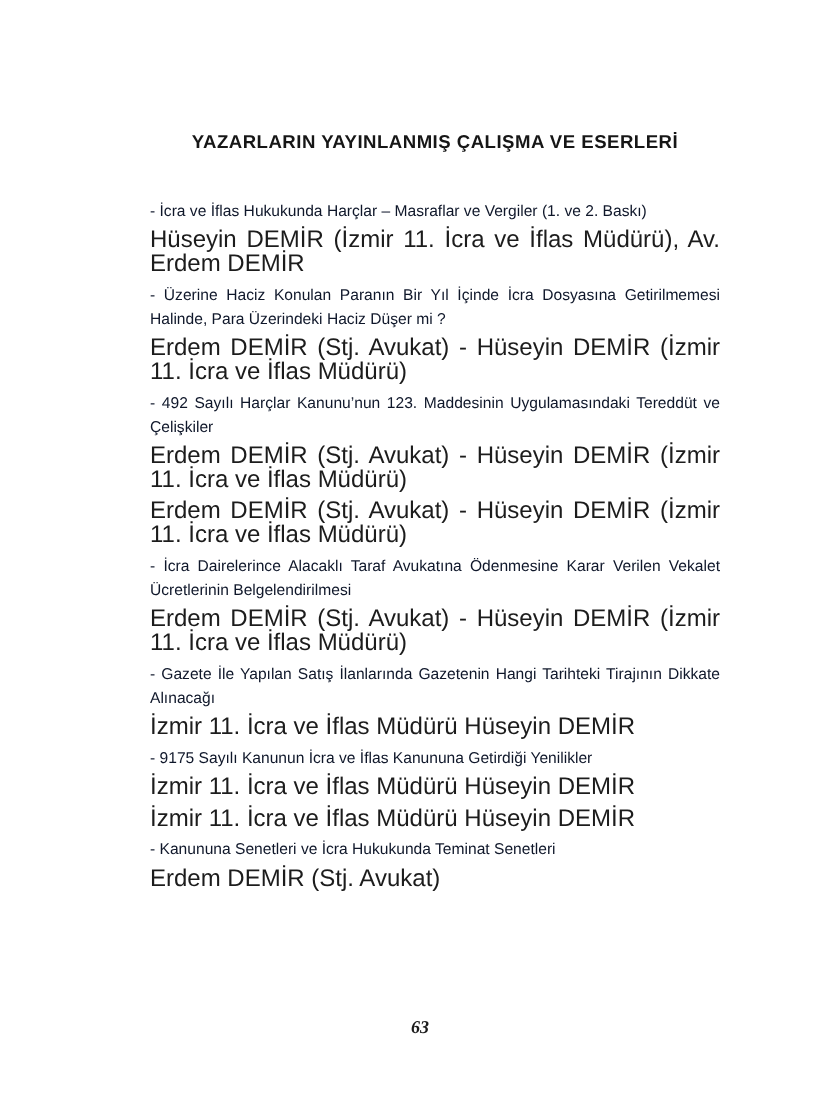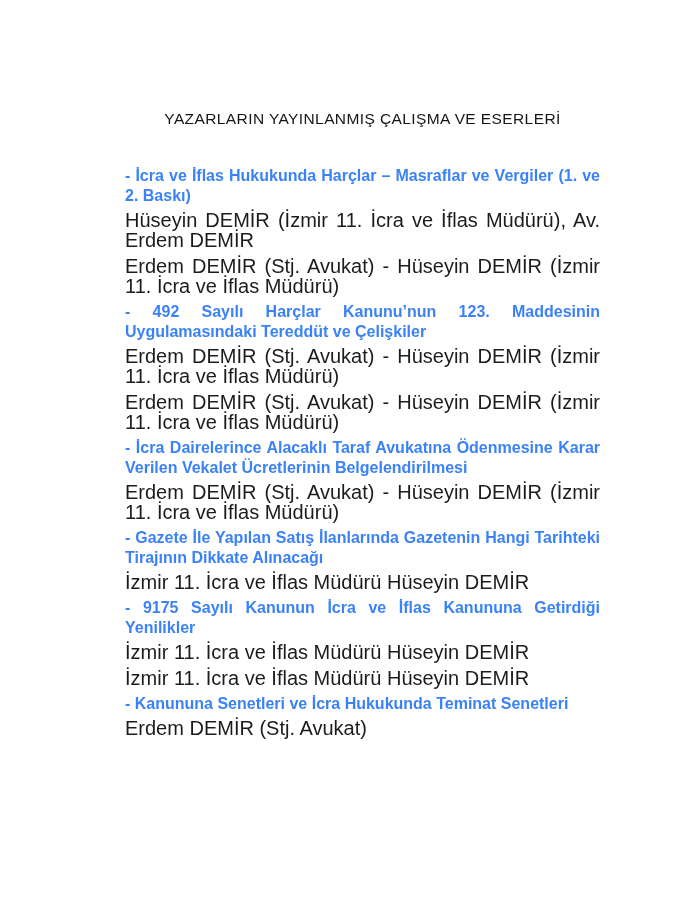--- a/index.html
+++ b/index.html
@@ -20,34 +20,34 @@
   .content {
     position: absolute;
     left: 125px;
     top: 0;
     width: 475px;
   }
   .page-title {
     margin-top: 109px;
     text-align: center;
     font-size: 15.5px;
-    font-weight: 400;
+    font-weight: 700;
     letter-spacing: 0.4px;
     line-height: 20px;
     color: #161616;
   }
   .works-list {
     margin-top: 37px;
   }
   .work-title {
-    font-size: 16px;
-    font-weight: 700;
+    font-size: 13px;
+    font-weight: 400;
     line-height: 20px;
     text-align: justify;
-    color: #3b82f6;
+    color: #0f172a;
     margin-bottom: 4px;
   }
   .work-authors {
     font-size: 20px;
     font-weight: 400;
     line-height: 20px;
     text-align: justify;
     color: #1c1c1c;
     margin-bottom: 6px;
   }
@@ -71,20 +71,21 @@
   <div class="content">
     <h1 class="page-title">YAZARLARIN YAYINLANMIŞ ÇALIŞMA VE ESERLERİ</h1>
 
     <section class="works-list">
   <article class="work-entry">
     <p class="work-title">- İcra ve İflas Hukukunda Harçlar – Masraflar ve Vergiler (1. ve 2. Baskı)</p>
     <p class="work-authors">Hüseyin DEMİR (İzmir 11. İcra ve İflas Müdürü), Av. Erdem DEMİR</p>
   </article>
 
   <article class="work-entry">
+    <p class="work-title">- Üzerine Haciz Konulan Paranın Bir Yıl İçinde İcra Dosyasına Getirilmemesi Halinde, Para Üzerindeki Haciz Düşer mi ?</p>
     <p class="work-authors">Erdem DEMİR (Stj. Avukat) - Hüseyin DEMİR (İzmir 11. İcra ve İflas Müdürü)</p>
   </article>
 
   <article class="work-entry">
     <p class="work-title">- 492 Sayılı Harçlar Kanunu’nun 123. Maddesinin Uygulamasındaki Tereddüt ve Çelişkiler</p>
     <p class="work-authors">Erdem DEMİR (Stj. Avukat) - Hüseyin DEMİR (İzmir 11. İcra ve İflas Müdürü)</p>
   </article>
 
   <article class="work-entry">
     <p class="work-authors">Erdem DEMİR (Stj. Avukat) - Hüseyin DEMİR (İzmir 11. İcra ve İflas Müdürü)</p>
@@ -109,13 +110,14 @@
     <p class="work-authors">İzmir 11. İcra ve İflas Müdürü Hüseyin DEMİR</p>
   </article>
 
   <article class="work-entry">
     <p class="work-title">- Kanununa Senetleri ve İcra Hukukunda Teminat Senetleri</p>
     <p class="work-authors">Erdem DEMİR (Stj. Avukat)</p>
   </article>
 </section>
   </div>
 
+  <div class="page-number">63</div>
 </div>
 
 </body></html>

